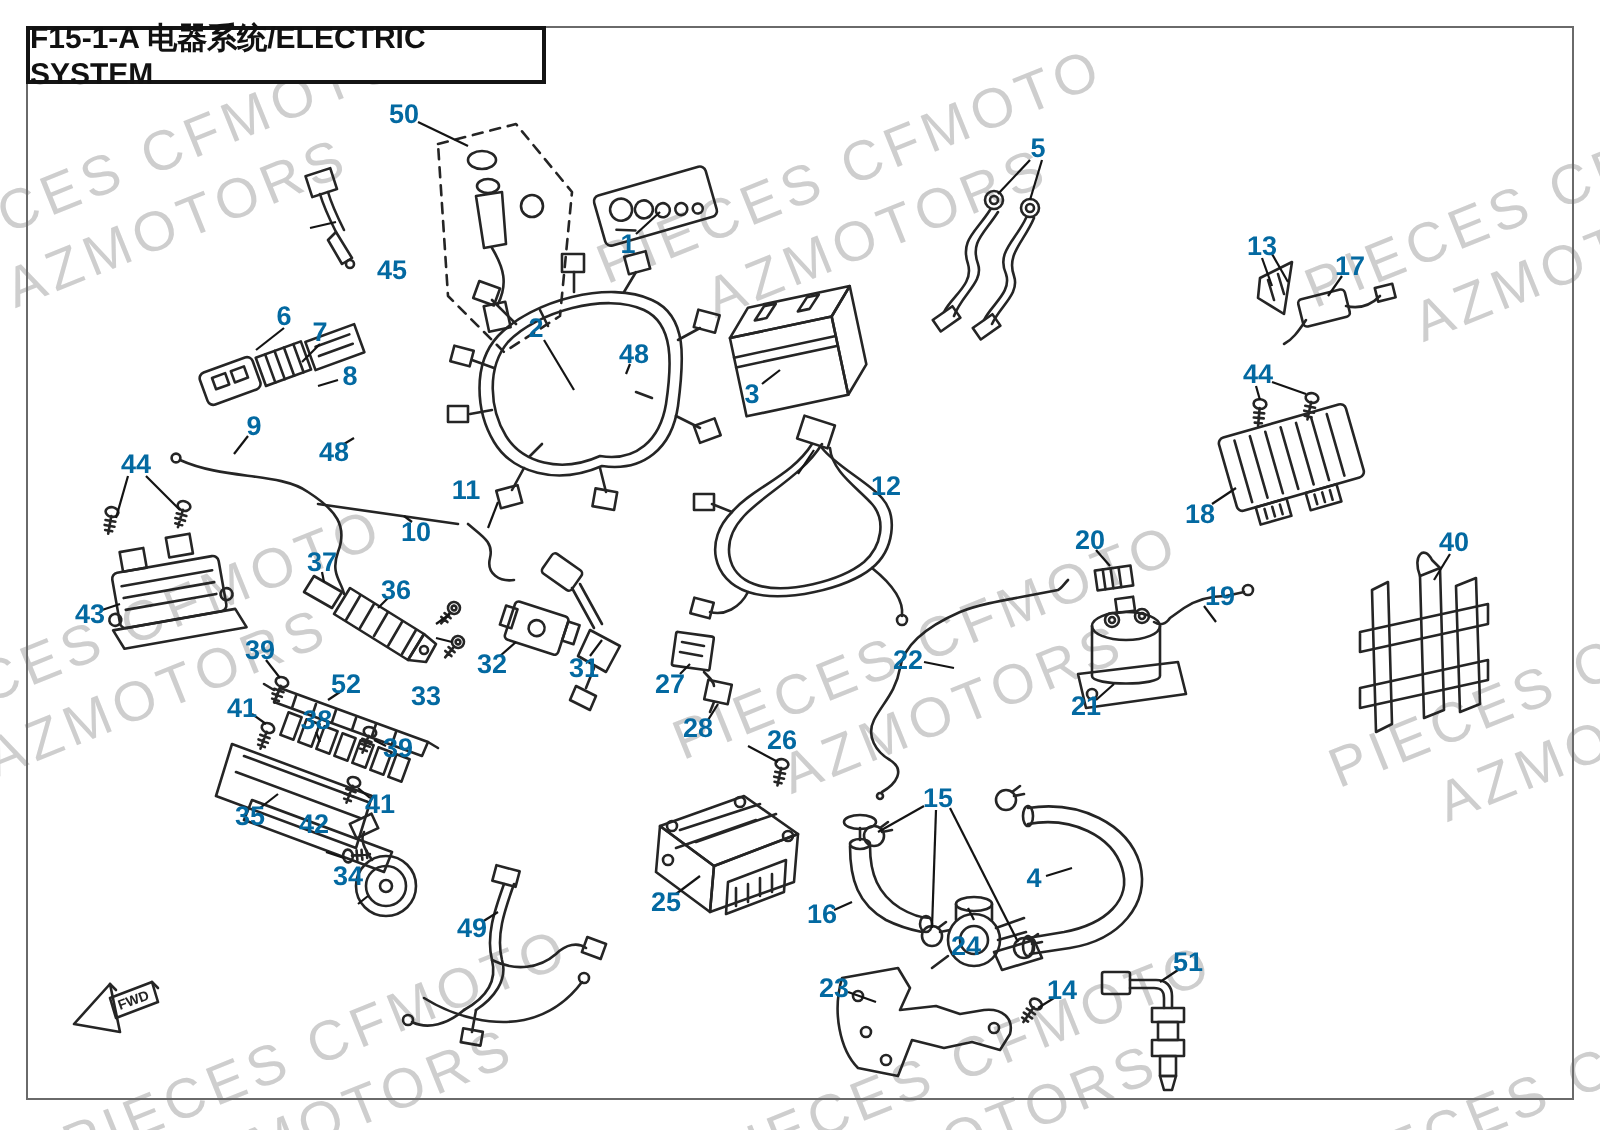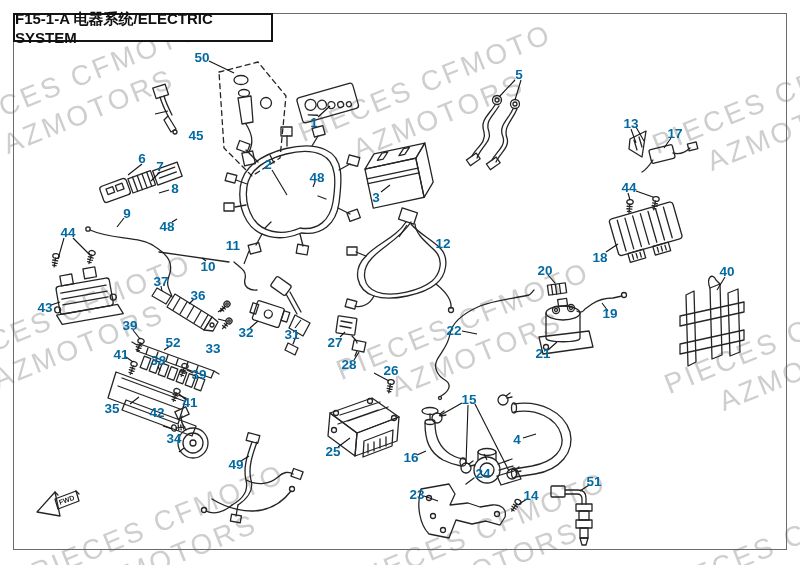--- a/index.html
+++ b/index.html
@@ -520,35 +520,35 @@
       <div class="part-num" style="left: 127px; top: 213px;">9</div>
       <div class="part-num" style="left: 208px; top: 266px;">10</div>
       <div class="part-num" style="left: 233px; top: 245px;">11</div>
       <div class="part-num" style="left: 395px; top: 243px; margin-left: 48px;">12</div>
       <div class="part-num" style="left: 631px; top: 123px;">13</div>
       <div class="part-num" style="left: 531px; top: 495px;">14</div>
       <div class="part-num" style="left: 469px; top: 399px;">15</div>
       <div class="part-num" style="left: 411px; top: 457px;">16</div>
       <div class="part-num" style="left: 675px; top: 133px;">17</div>
       <div class="part-num" style="left: 600px; top: 257px;">18</div>
-      <div class="part-num" style="left: 610px; top: 313px;">19</div>
+      <div class="part-num" style="left: 610px; top: 298px;">19</div>
       <div class="part-num" style="left: 545px; top: 270px;">20</div>
       <div class="part-num" style="left: 543px; top: 353px;">21</div>
       <div class="part-num" style="left: 454px; top: 330px;">22</div>
       <div class="part-num" style="left: 417px; top: 494px;">23</div>
       <div class="part-num" style="left: 483px; top: 449px; margin-top: 24px;">24</div>
       <div class="part-num" style="left: 333px; top: 451px;">25</div>
       <div class="part-num" style="left: 391px; top: 370px;">26</div>
       <div class="part-num" style="left: 335px; top: 342px;">27</div>
       <div class="part-num" style="left: 349px; top: 364px;">28</div>
       <div class="part-num" style="left: 292px; top: 334px;">31</div>
       <div class="part-num" style="left: 246px; top: 332px;">32</div>
       <div class="part-num" style="left: 213px; top: 316px; margin-top: 32px;">33</div>
       <div class="part-num" style="left: 174px; top: 438px;">34</div>
-      <div class="part-num" style="left: 112px; top: 408px; text-align: right;">35</div>
+      <div class="part-num" style="left: 125px; top: 408px; text-align: right;">35</div>
       <div class="part-num" style="left: 198px; top: 295px;">36</div>
       <div class="part-num" style="left: 161px; top: 281px;">37</div>
       <div class="part-num" style="left: 158px; top: 360px; font-style: italic;">38</div>
       <div class="part-num" style="left: 130px; top: 325px;">39</div>
       <div class="part-num" style="left: 199px; top: 374px;">39</div>
       <div class="part-num" style="left: 727px; top: 271px;">40</div>
       <div class="part-num" style="left: 121px; top: 354px;">41</div>
       <div class="part-num" style="left: 190px; top: 402px;">41</div>
       <div class="part-num" style="left: 157px; top: 412px;">42</div>
       <div class="part-num" style="left: 45px; top: 307px;">43</div>

